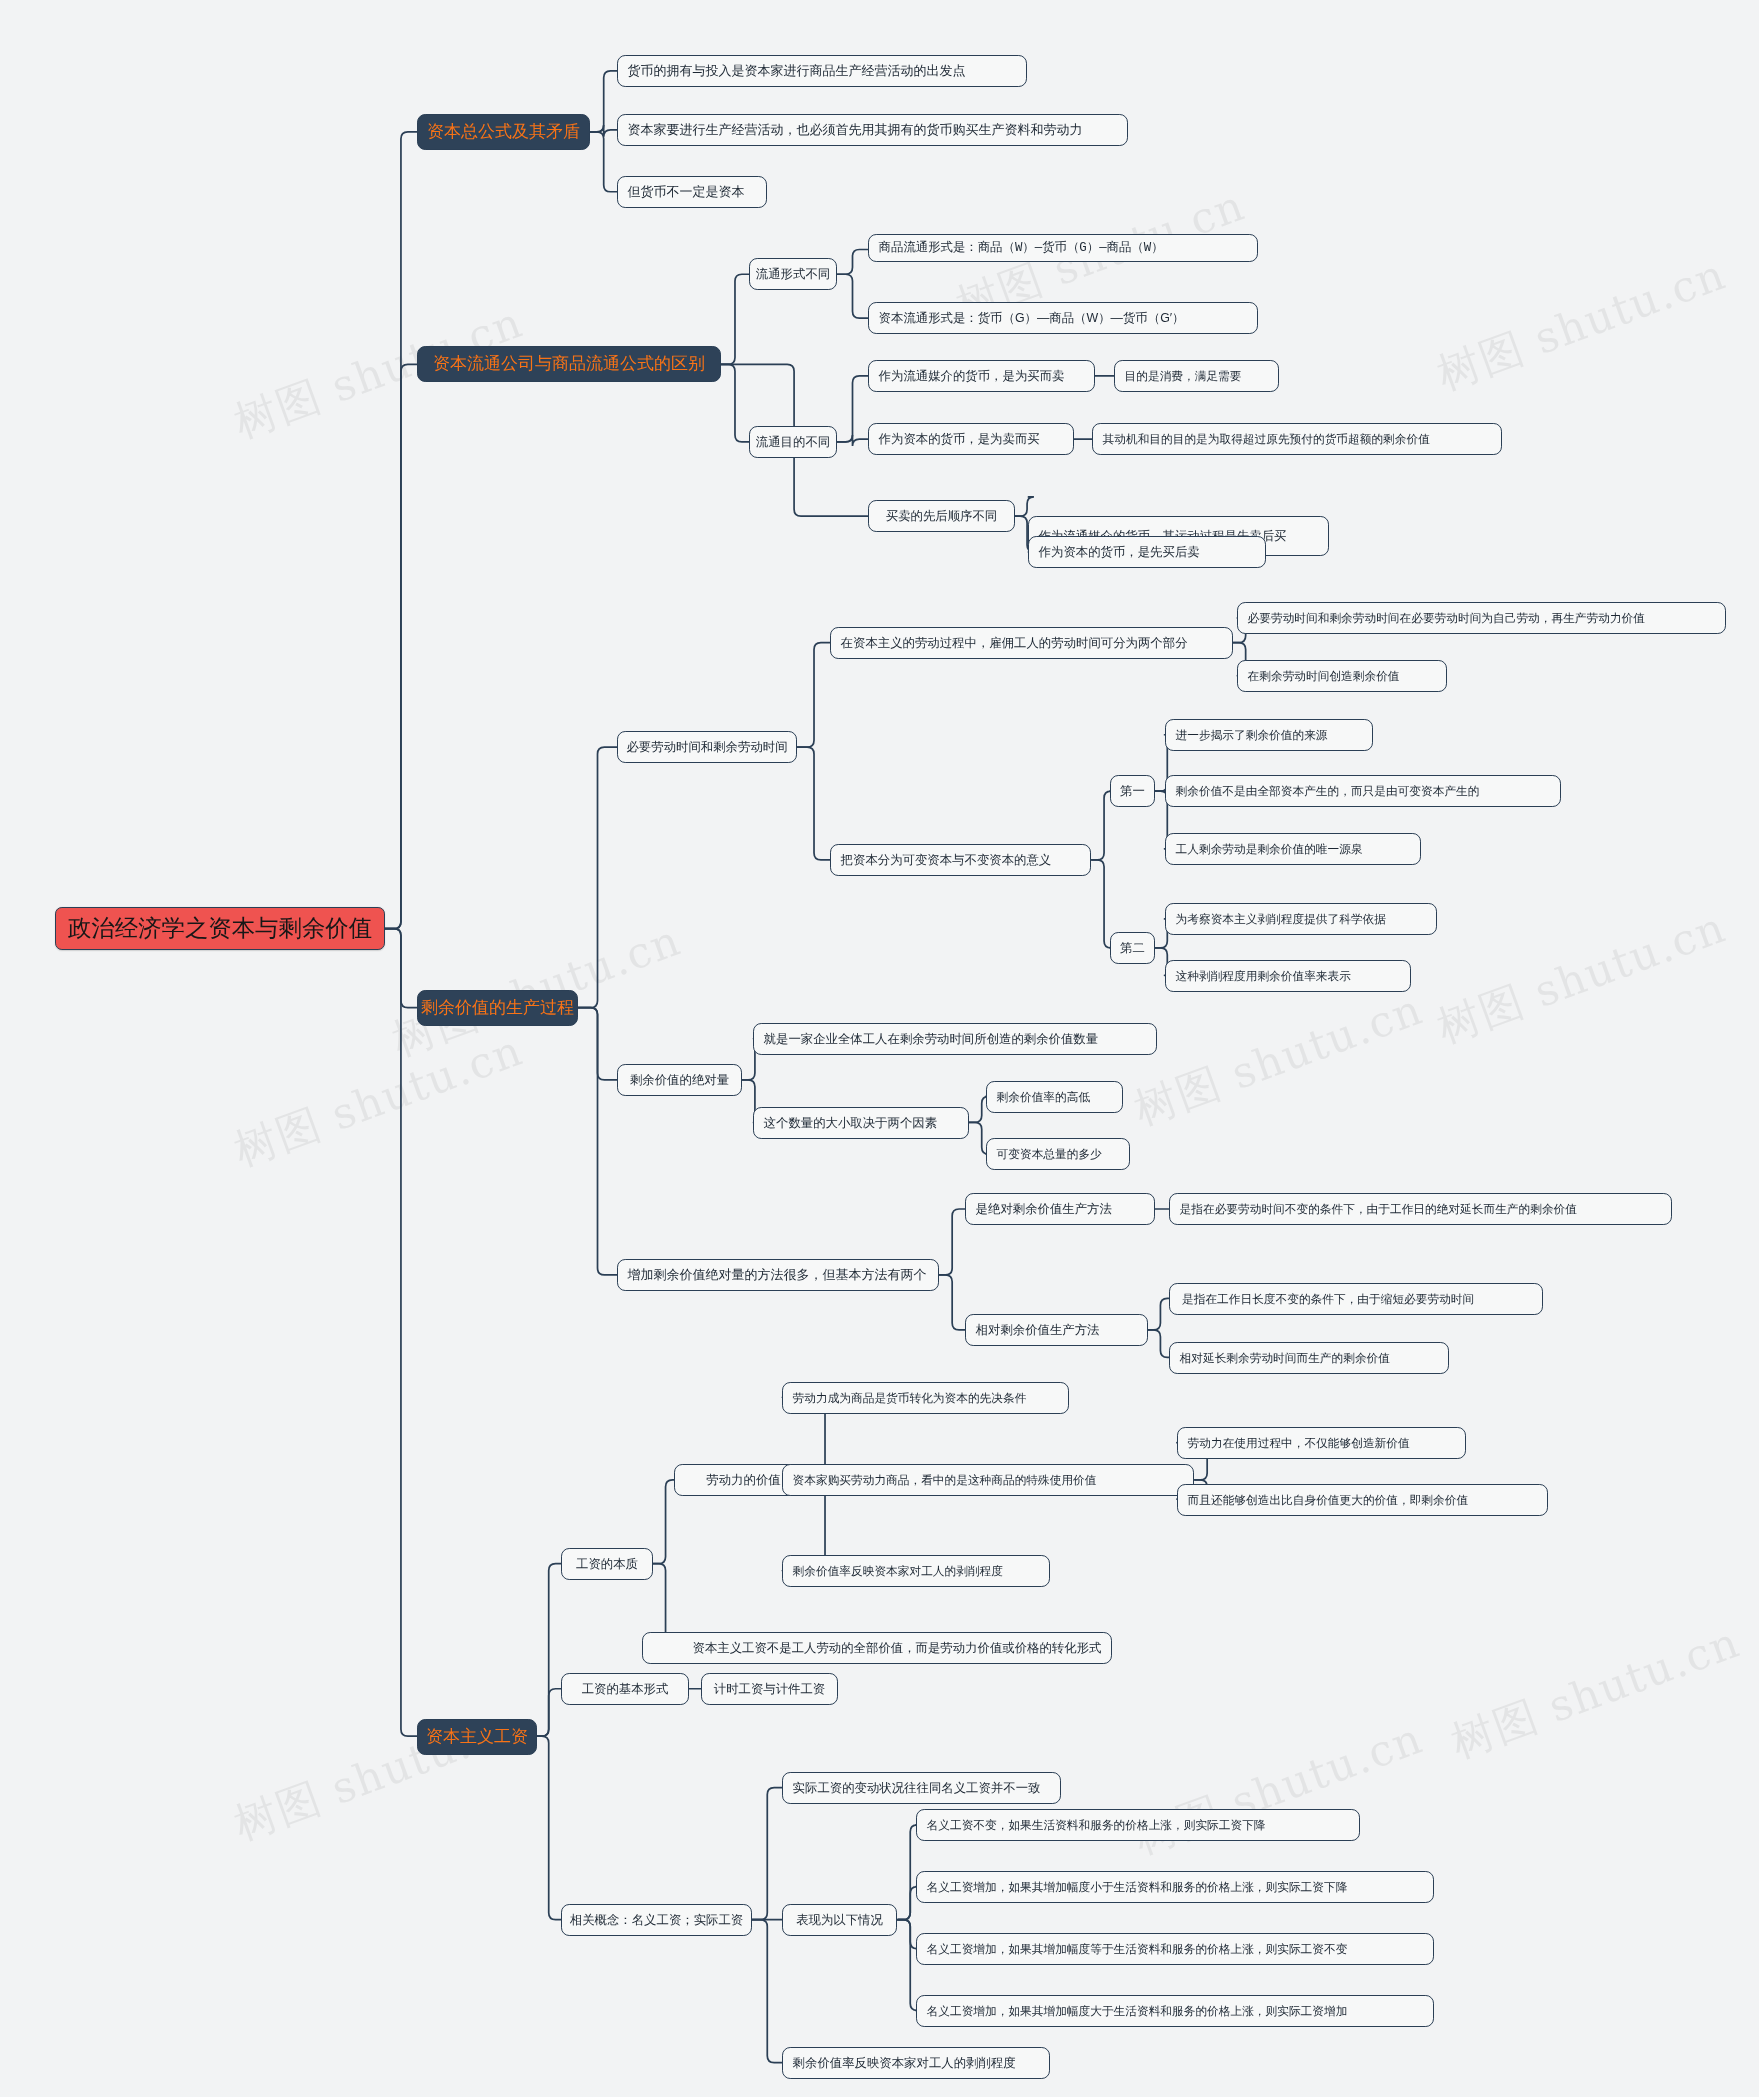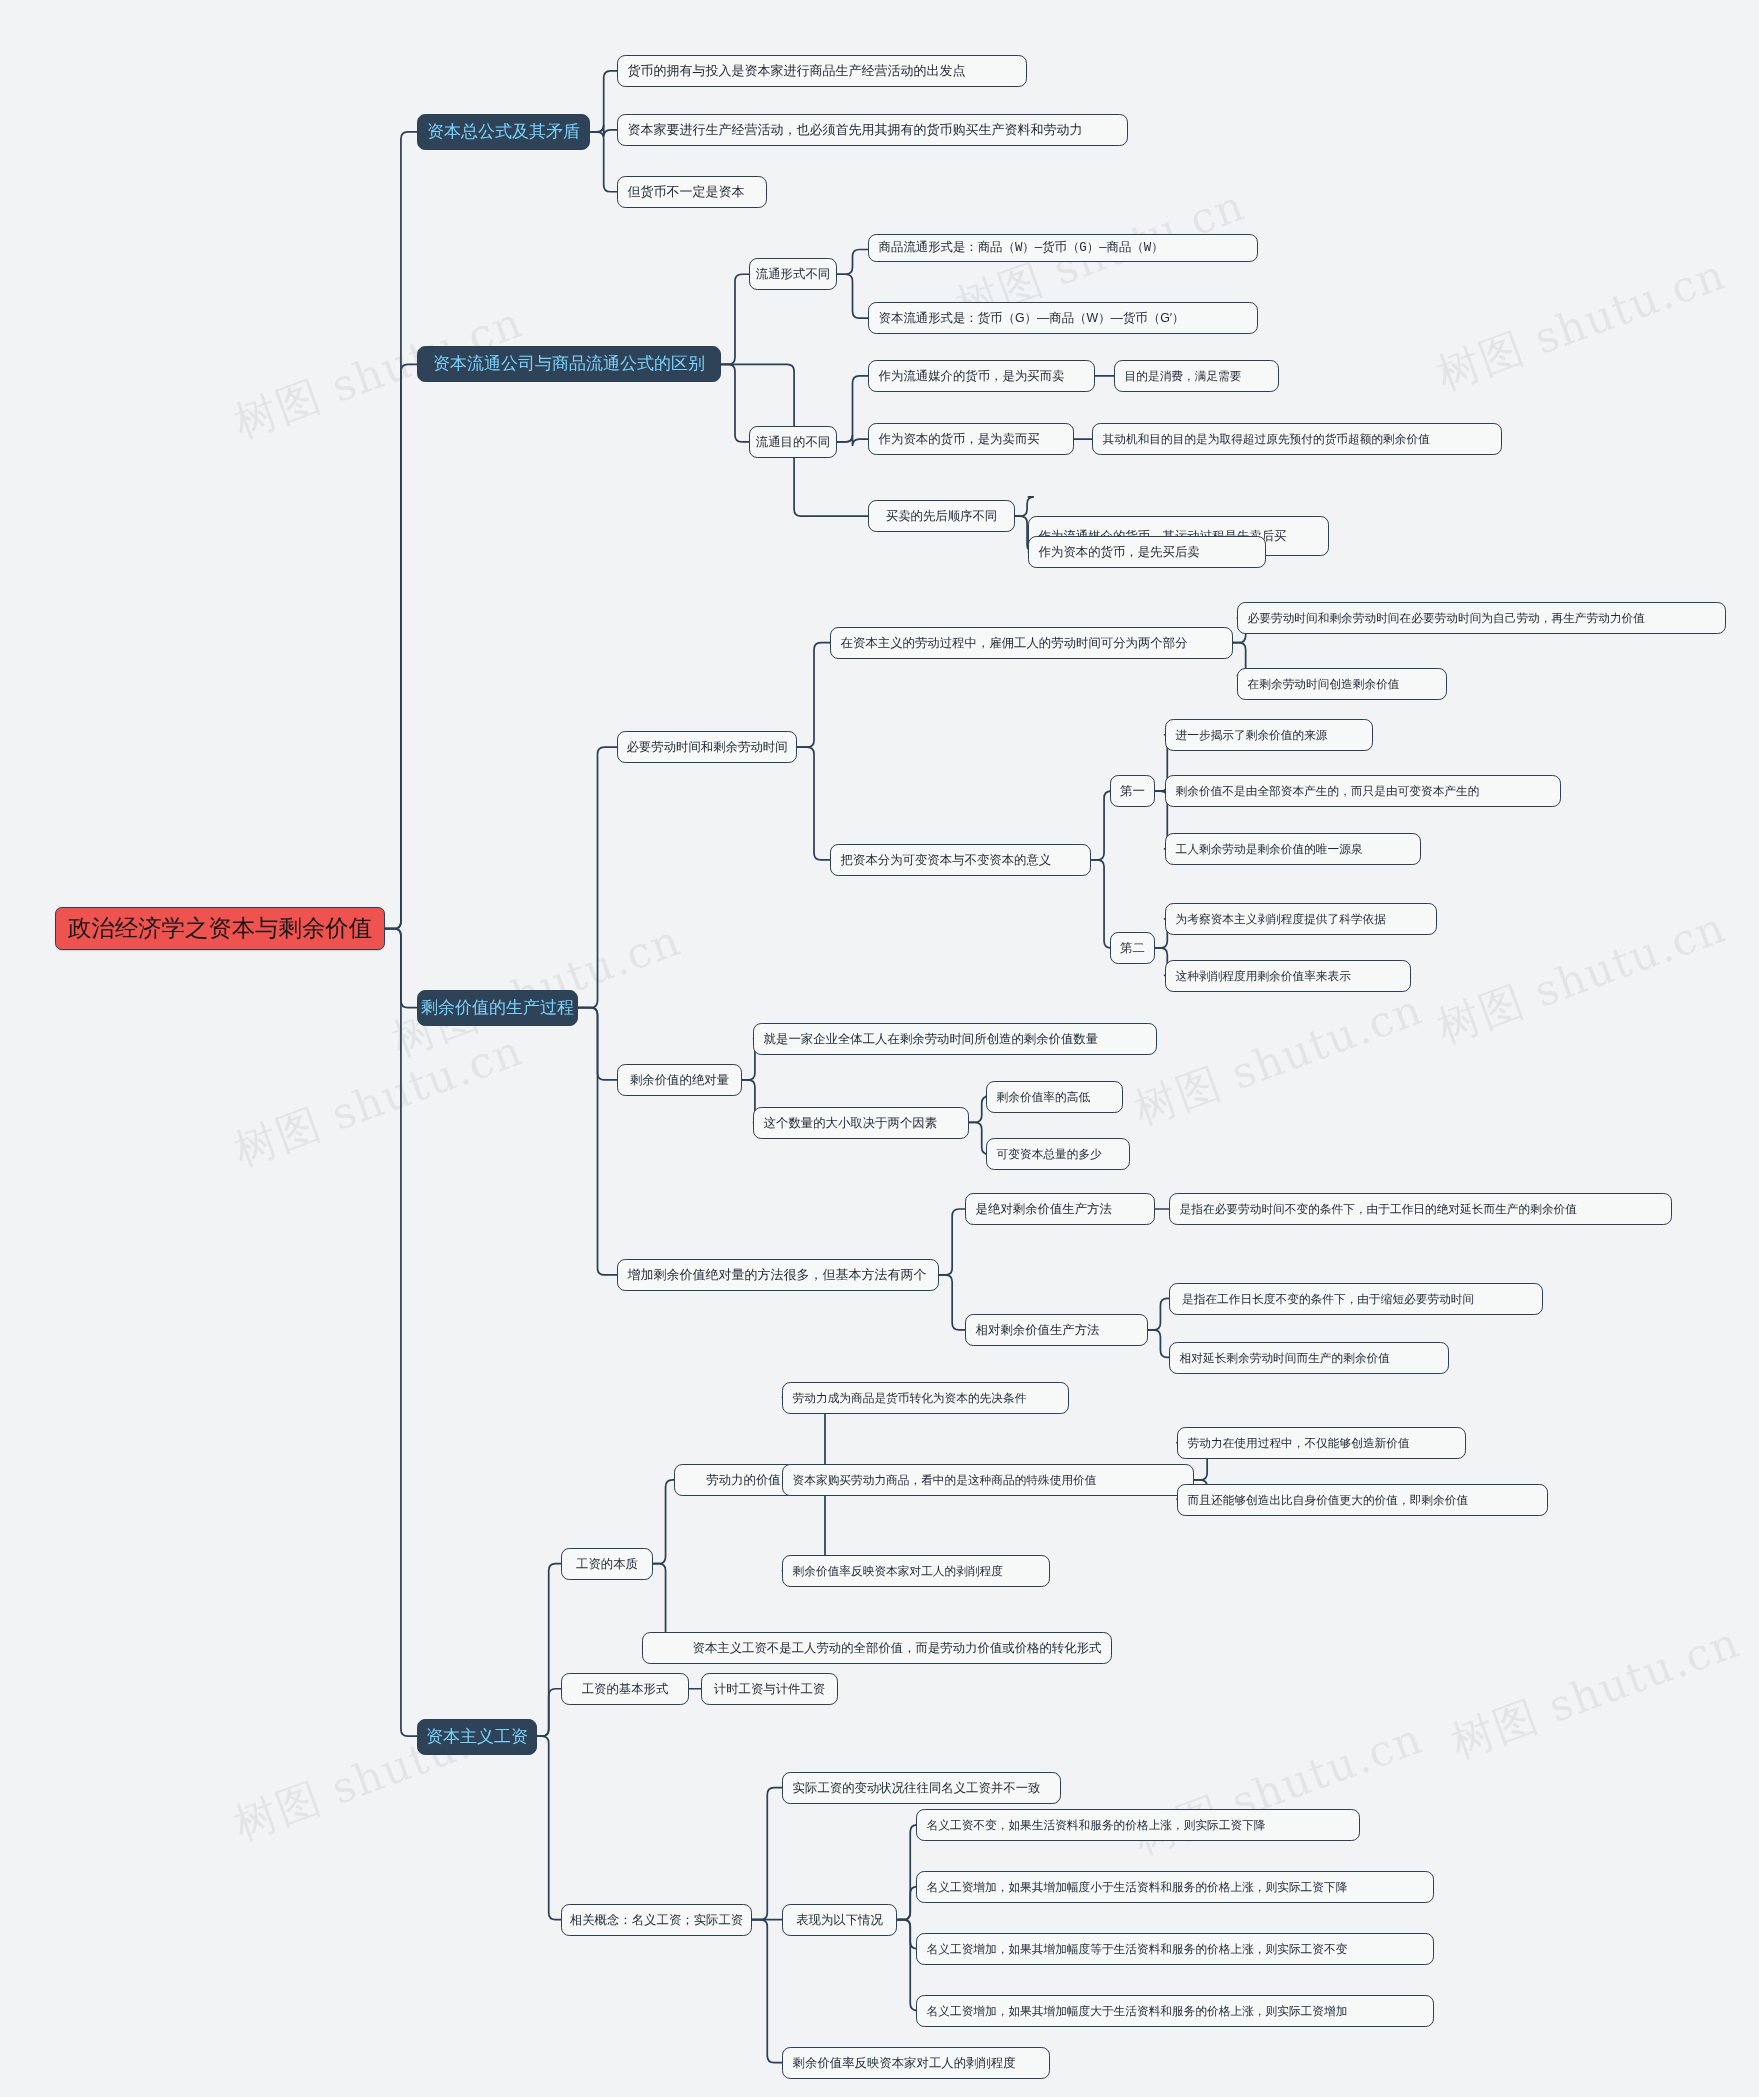--- a/index.html
+++ b/index.html
@@ -25,21 +25,21 @@
     padding:0 9.6px;white-space:nowrap;
     font-size:13px;line-height:1.2;
   }
   .node.root{
     background:#ef5350;border:1.4px solid #2b3f55;border-radius:6.9px;
     color:#171717;font-size:23.4px;padding:0 15px;justify-content:center;
     box-shadow:0 0.7px 1.4px rgba(0,0,0,.15);
   }
   .node.branch{
     background:#2e4258;border:1.4px solid #2b3f55;border-radius:8.2px;
-    color:#7dd3fc;font-size:17px;padding:0 12.4px;justify-content:center;
+    color:#f97316;font-size:17px;padding:0 12.4px;justify-content:center;
   }
   .node.lvl3{font-size:13px;}
   .node.lvl4{font-size:12.4px;}
   .node.lvl5{font-size:11.7px;}
   .node.tiny{justify-content:center;font-size:12.4px;}
 </style>
 </head>
 <body>
 
 <div id="canvas">
@@ -182,21 +182,21 @@
 
   <div class="node lvl3 tiny" id="n-b3c0" style="left: 617px; top: 731px; width: 180px; height: 32px;">
       <span>必要劳动时间和剩余劳动时间</span>
     </div>
   <div class="node lvl4" id="n-b3c0a" style="left: 830px; top: 627px; width: 403px; height: 32px;">
       <span>在资本主义的劳动过程中，雇佣工人的劳动时间可分为两个部分</span>
     </div>
   <div class="node lvl5" id="n-b3c0a1" style="left: 1237px; top: 602px; width: 489px; height: 32px;">
       <span>必要劳动时间和剩余劳动时间在必要劳动时间为自己劳动，再生产劳动力价值</span>
     </div>
-  <div class="node lvl5" id="n-b3c0a2" style="left: 1237px; top: 660px; width: 210px; height: 32px; margin-top: 8px;">
+  <div class="node lvl5" id="n-b3c0a2" style="left: 1237px; top: 660px; width: 210px; height: 32px;">
       <span>在剩余劳动时间创造剩余价值</span>
     </div>
 
   <div class="node lvl4" id="n-b3c0b" style="left: 830px; top: 844px; width: 261px; height: 32px;">
       <span>把资本分为可变资本与不变资本的意义</span>
     </div>
   <div class="node lvl5 tiny" id="n-b3c1x" style="left: 1110px; top: 775px; width: 45px; height: 32px;">
       <span>第一</span>
     </div>
   <div class="node lvl5" id="n-b3c1x1" style="left: 1165px; top: 719px; width: 208px; height: 32px;">

